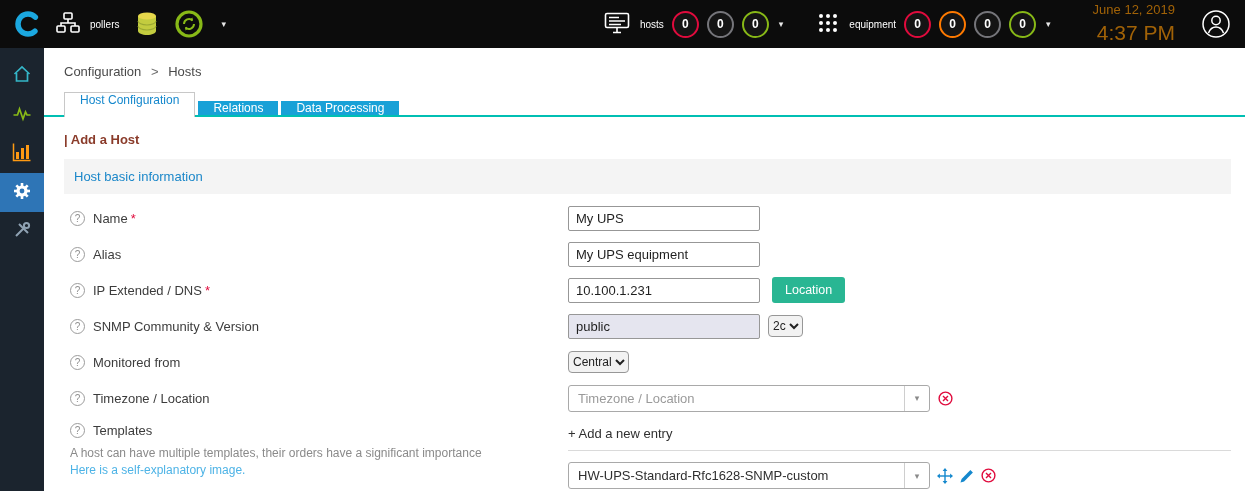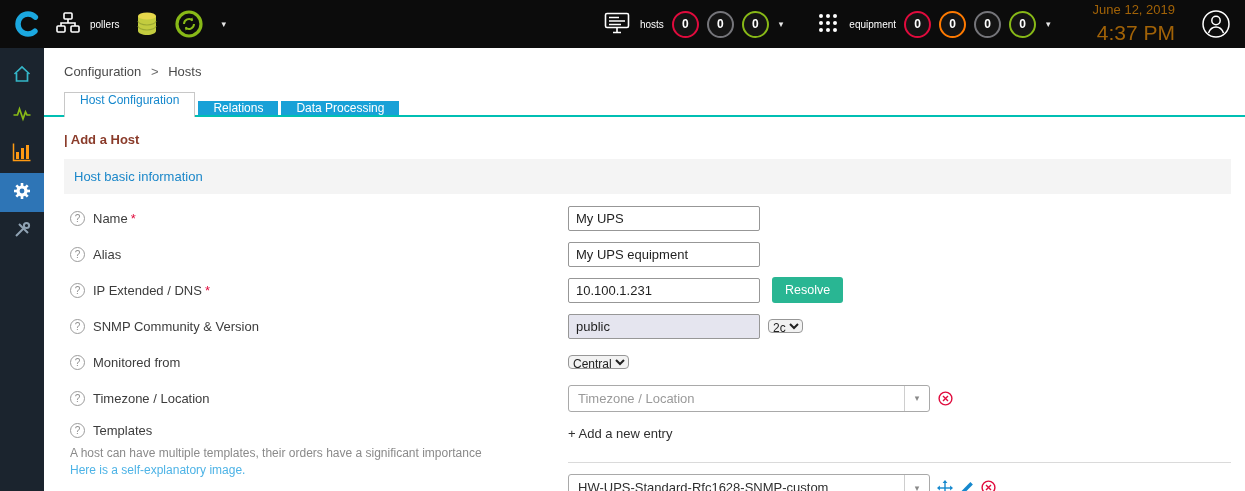--- a/index.html
+++ b/index.html
@@ -43,34 +43,34 @@
 .page-title{margin:15px 0 12px;font-size:13px;font-weight:bold;color:#8a3b2a}
 .section-header{background:#f4f4f4;color:#1b87c9;font-size:13px;padding:10px;margin-bottom:6px}
 
 .frow{display:flex;align-items:center;min-height:36px;padding-left:6px}
 .flabel{width:498px;flex-shrink:0;display:flex;align-items:center;gap:8px;color:#3c3c3c}
 .fvalue{display:flex;align-items:center;gap:8px}
 .help{width:15px;height:15px;flex-shrink:0;border-radius:50%;border:1px solid #9c9c9c;color:#8f8f8f;font-size:10px;display:inline-flex;align-items:center;justify-content:center;cursor:pointer}
 .req{color:#e00b3d;margin-left:3px}
 .tinput{width:192px;height:25px;border:1px solid #979797;border-radius:2px;padding:7px 7px;font-size:13px;color:#1f1f1f;font-family:inherit;background:#fff}
 .tinput.ro{background:#e5e5ef}
-.nsel{height:14px;font-size:12px;font-family:inherit;border:1px solid #979797;border-radius:4px;background:#f2f2f2;color:#222}
+.nsel{height:22px;font-size:12px;font-family:inherit;border:1px solid #979797;border-radius:4px;background:#f2f2f2;color:#222}
 .btn-resolve{background:#29b693;border:none;color:#fff;font-size:12.5px;padding:6px 13px;border-radius:3px;margin-left:4px;cursor:pointer;font-family:inherit}
 .s2{width:362px;height:27px;border:1px solid #a9a9a9;border-radius:3px;background:#fff;display:flex;align-items:center;padding-left:9px;cursor:pointer}
 .s2 .ph{color:#9a9a9a}
 .s2 .val{color:#2f2f2f}
 .s2-arrow{margin-left:auto;align-self:stretch;width:25px;display:flex;align-items:center;justify-content:center;border-left:1px solid #cecece;color:#8a8a8a;font-size:9px}
 
 .frow.tpl{align-items:flex-start;padding-top:7px;min-height:68px}
 .tpl-left{width:498px;flex-shrink:0}
 .tpl-left .lbl{display:flex;align-items:center;gap:8px;color:#3c3c3c}
 .tpl-help{font-size:12px;color:#8a8a8a;margin-top:8px}
 .tpl-link{font-size:12px;color:#4db3e6;margin-top:3px;display:inline-block;cursor:pointer;text-decoration:none}
 .tpl-right{flex:1;display:flex;flex-direction:column}
-.tpl-add{color:#2f2f2f;padding:3px 0 21px;border-bottom:1px solid #dadada;cursor:pointer}
+.tpl-add{color:#2f2f2f;padding:3px 0 9px;border-bottom:1px solid #dadada;cursor:pointer}
 .tpl-row{display:flex;align-items:center;gap:7px;margin-top:11px}
 </style>
 </head>
 <body>
 
 <div class="topbar">
   <div class="logo">
     <svg width="30" height="30" viewBox="0 0 30 30">
       <circle cx="15" cy="15" r="10" fill="none" stroke="#1ba8e0" stroke-width="5.5" stroke-dasharray="47 16" stroke-dashoffset="-8" stroke-linecap="round"></circle>
     </svg>
@@ -247,21 +247,21 @@
       </div>
     </div>
 
     <div class="frow">
       <div class="flabel">
         <span class="help">?</span>
         <span><span>IP Extended / DNS</span><span class="req">*</span></span>
       </div>
       <div class="fvalue">
         <input class="tinput" value="10.100.1.231" style="">
-        <button class="btn-resolve">Resolve</button>
+        <button class="btn-resolve">Location</button>
       </div>
     </div>
 
     <div class="frow">
       <div class="flabel">
         <span class="help">?</span>
         <span>SNMP Community &amp; Version</span>
       </div>
       <div class="fvalue">
         <input class="tinput ro" value="public" style="">

